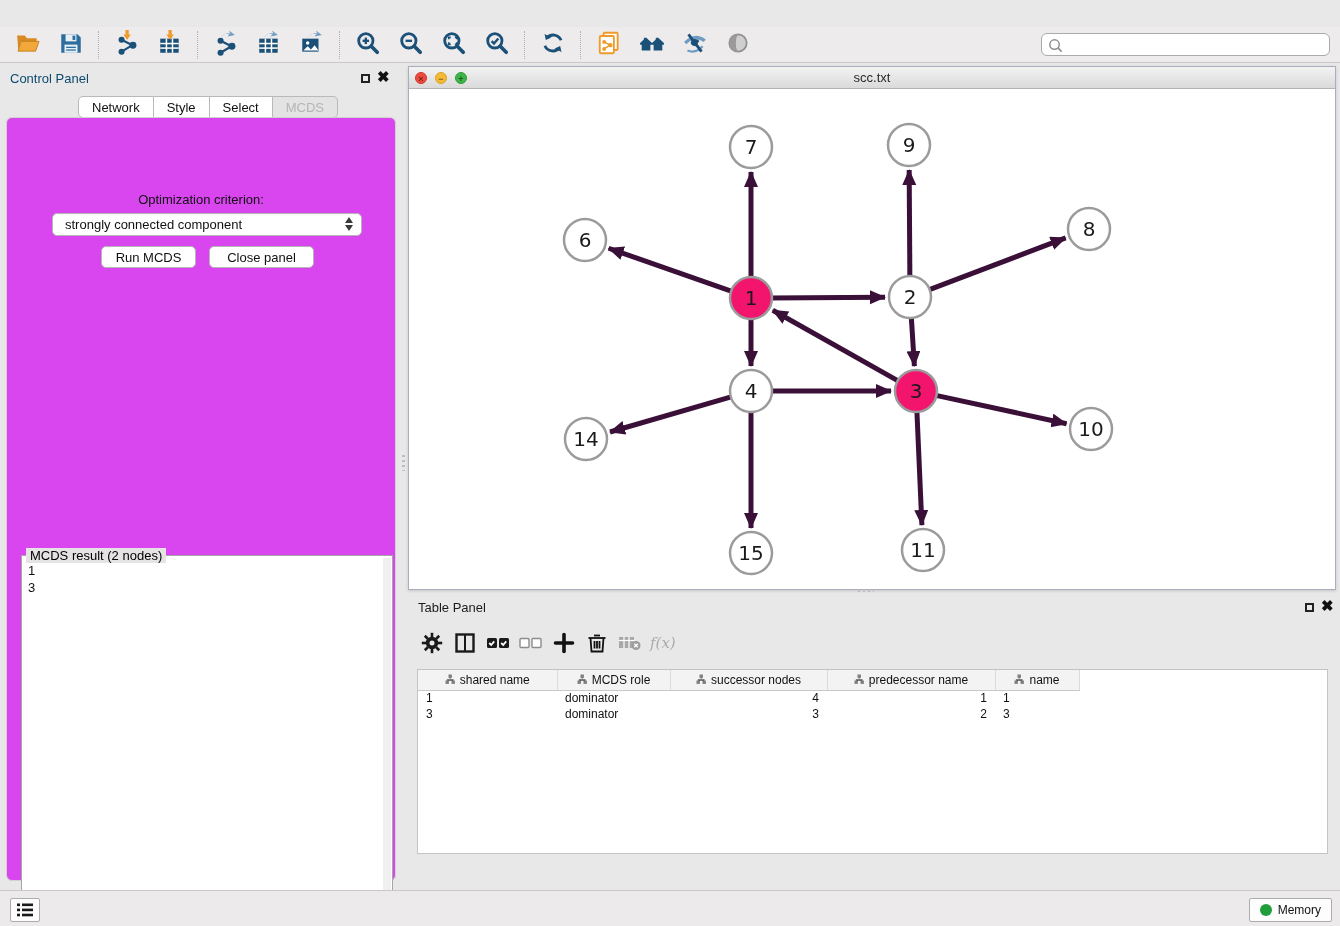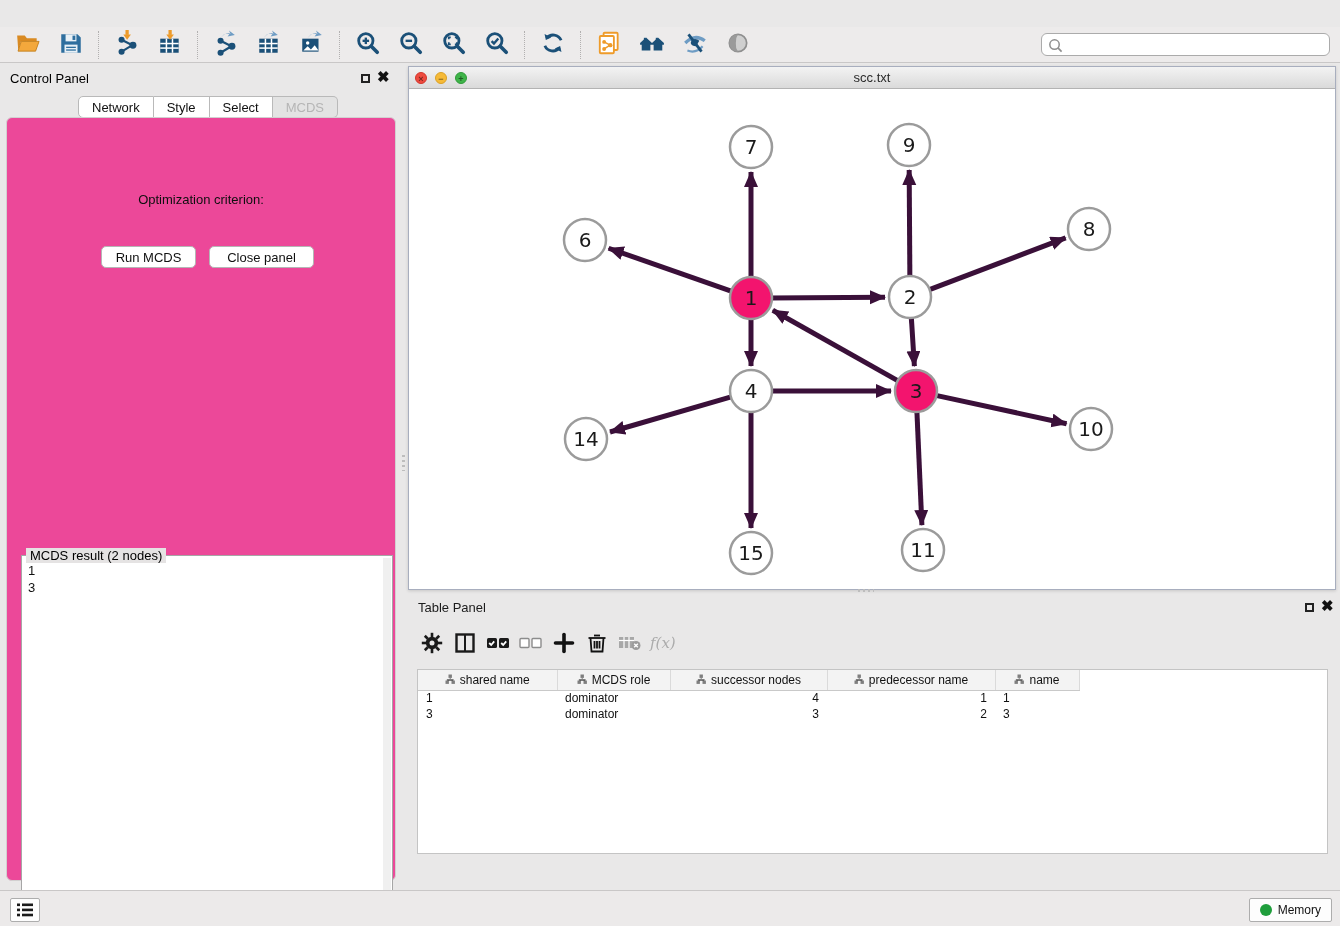--- a/index.html
+++ b/index.html
@@ -24,31 +24,31 @@
   #toolbar-search { margin-left:auto; margin-right:10px; position:relative; }
   #toolbar-search input { width:289px; height:23px; border:1px solid #ABABAB; border-radius:6px;
     background:#fff; padding-left:24px; font-size:12px; outline:none; }
   #search-glass { position:absolute; left:6px; top:4px; }
 
   
   #workspace { position:absolute; left:0; top:63px; width:1340px; height:827px; background:#E9E8E8; }
 
   
   #control-panel { position:absolute; left:0; top:0; width:402px; height:827px; }
-  #cp-header { position:absolute; left:10px; top:8px; font-size:13px; color:#000000; }
+  #cp-header { position:absolute; left:10px; top:8px; font-size:13px; color:#0c4a6e; }
   .panel-float-btn { position:absolute; top:11px; width:9px; height:9px; border:2px solid #222; }
   .panel-close-btn { position:absolute; top:4px; font-size:15px; font-weight:bold; color:#111; line-height:20px; }
   #cp-tabs { position:absolute; left:78px; top:33px; height:22px; display:flex; }
   .seg-tab { height:22px; padding:0 13px; background:#fff; border:1px solid #B9B9B9; border-left:none;
     font-size:13px; color:#111; display:flex; align-items:center; }
   .seg-tab:first-child { border-left:1px solid #B9B9B9; border-radius:5px 0 0 5px; }
   .seg-tab:last-child { border-radius:0 5px 5px 0; }
   .seg-tab.seg-active { background:#E3E3E3; color:#B5B5B5; }
   #cp-body { position:absolute; left:6px; top:54px; width:390px; height:764px;
-    background:#ec4899; border:1px solid #D2D0D0; border-radius:6px; }
+    background:#d946ef; border:1px solid #D2D0D0; border-radius:6px; }
   #cp-opt-label { position:absolute; left:0; width:100%; top:74px; text-align:center; font-size:13px; color:#0F0F0F; }
   #cp-dropdown { position:absolute; left:45px; top:95px; width:310px; height:23px; background:#fff;
     border:1px solid #B5B5B5; border-radius:5px; font-size:13px; color:#111;
     display:flex; align-items:center; padding-left:12px; }
   #cp-dropdown .stepper { position:absolute; right:8px; top:3px; display:flex; flex-direction:column; gap:2px; }
   .tri-up { width:0; height:0; border-left:4px solid transparent; border-right:4px solid transparent; border-bottom:6px solid #3A3A3A; }
   .tri-down { width:0; height:0; border-left:4px solid transparent; border-right:4px solid transparent; border-top:6px solid #3A3A3A; }
   .cp-btn { position:absolute; top:128px; height:22px; background:#fff; border:1px solid #B5B5B5;
     border-radius:5px; font-size:13px; color:#111; display:flex; align-items:center; justify-content:center; }
   #run-btn { left:94px; width:95px; }
@@ -314,20 +314,27 @@
       <div class="panel-float-btn" style="left:361px"></div>
       <div class="panel-close-btn" style="left:377px">✖</div>
       <div id="cp-tabs">
           <div class="seg-tab">Network</div>
           <div class="seg-tab">Style</div>
           <div class="seg-tab">Select</div>
           <div class="seg-tab seg-active">MCDS</div>
         </div>
       <div id="cp-body">
         <div id="cp-opt-label">Optimization criterion:</div>
+        <div id="cp-dropdown">
+          <span>strongly connected component</span>
+          <span class="stepper">
+            <span class="tri-up"></span>
+              <span class="tri-down"></span>
+          </span>
+        </div>
         <div class="cp-btn" id="run-btn">Run MCDS</div>
         <div class="cp-btn" id="closepanel-btn">Close panel</div>
         <div id="mcds-result">
           <div id="mcds-legend">MCDS result (2 nodes)</div>
           <div id="mcds-lines">
               <div>1</div>
               <div>3</div>
             </div>
           <div id="mcds-scroll"></div>
         </div>

